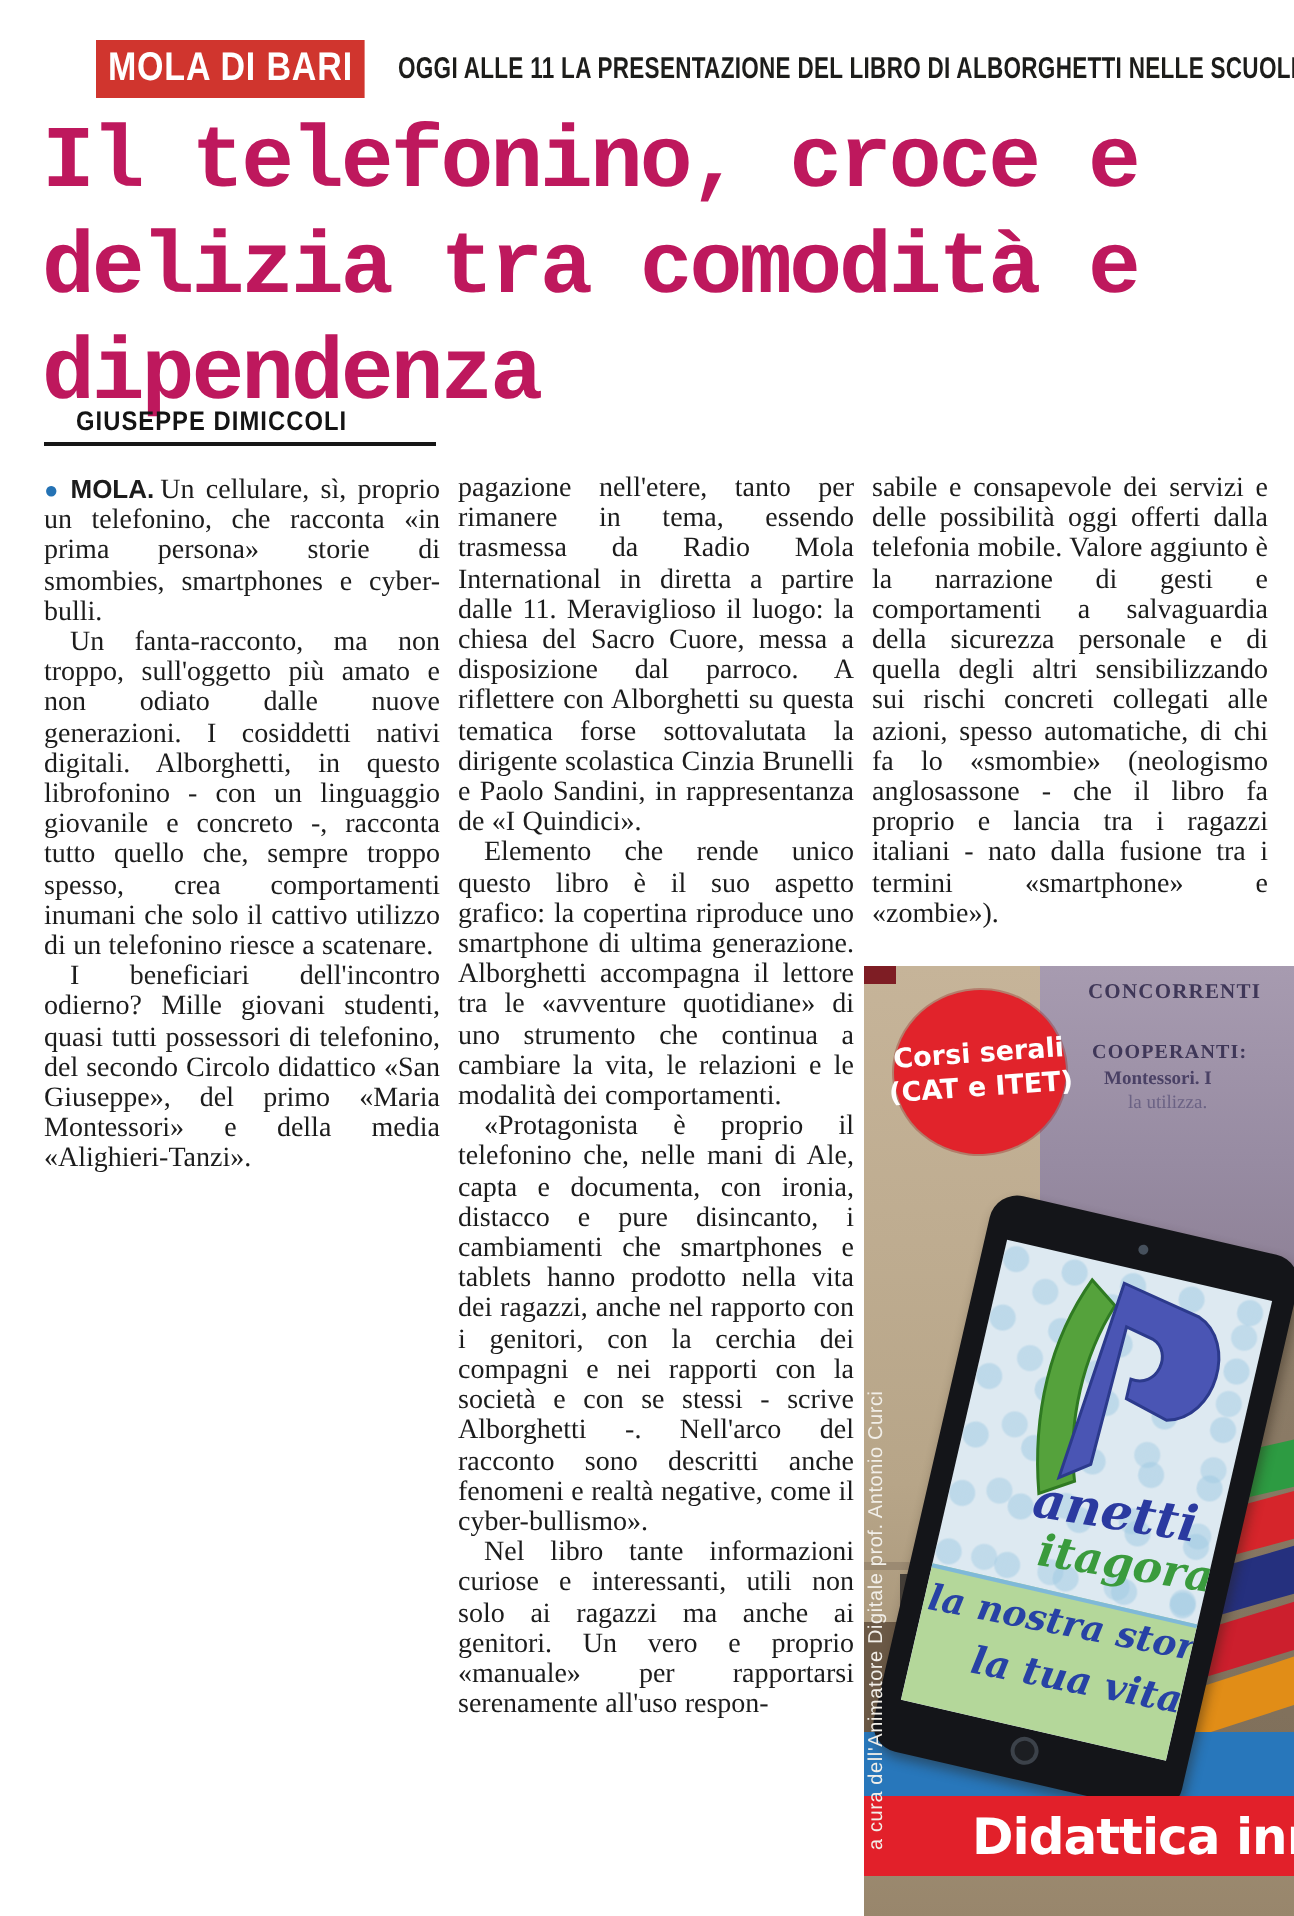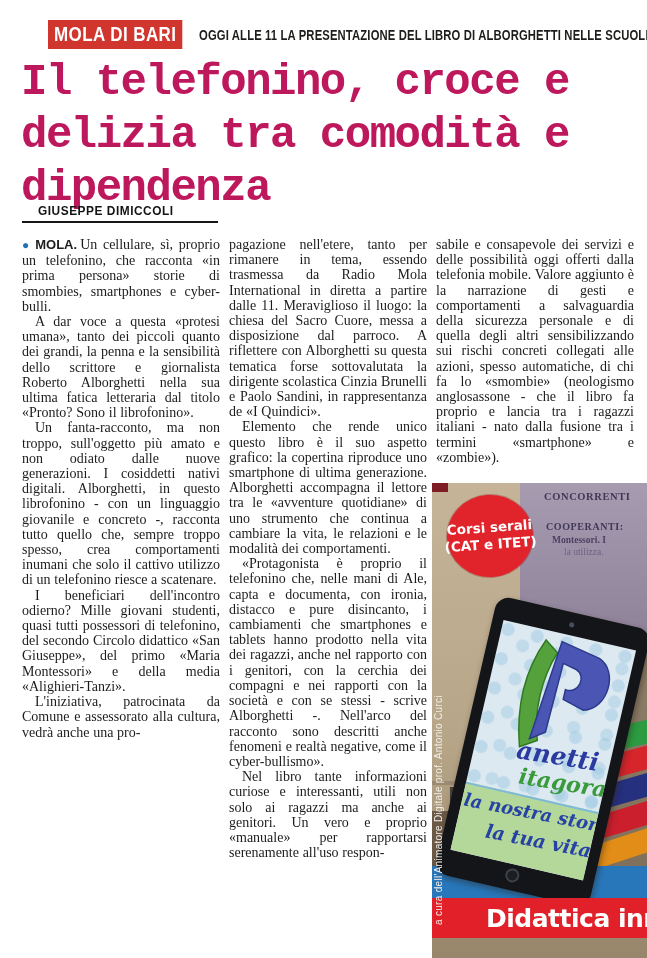--- a/index.html
+++ b/index.html
@@ -130,24 +130,22 @@
   </div>
 
   <h1 class="headline">Il telefonino, croce e delizia tra comodità e dipendenza</h1>
 
   <div class="byline">GIUSEPPE DIMICCOLI</div>
   <div class="byline-rule"></div>
 
   <div class="columns">
     <div class="col c1">
       <p class="noindent"><span class="bullet">●</span><span class="lead-label">MOLA.</span><span>Un cellulare, sì, proprio un telefonino, che racconta «in prima persona» storie di smombies, smartphones e cyber-bulli.</span></p>
-      <p>A dar voce a questa «protesi umana», tanto dei piccoli quanto dei grandi, la penna e la sensibilità dello scrittore e giornalista Roberto Alborghetti nella sua ultima fatica letteraria dal titolo «Pronto? Sono il librofonino».</p>
       <p>Un fanta-racconto, ma non troppo, sull'oggetto più amato e non odiato dalle nuove generazioni. I cosiddetti nativi digitali. Alborghetti, in questo librofonino - con un linguaggio giovanile e concreto -, racconta tutto quello che, sempre troppo spesso, crea comportamenti inumani che solo il cattivo utilizzo di un telefonino riesce a scatenare.</p>
       <p>I beneficiari dell'incontro odierno? Mille giovani studenti, quasi tutti possessori di telefonino, del secondo Circolo didattico «San Giuseppe», del primo «Maria Montessori» e della media «Alighieri-Tanzi».</p>
-      <p>L'iniziativa, patrocinata da Comune e assessorato alla cultura, vedrà anche una pro-</p>
     </div>
     <div class="col c2">
       <p class="noindent">pagazione nell'etere, tanto per rimanere in tema, essendo trasmessa da Radio Mola International in diretta a partire dalle 11. Meraviglioso il luogo: la chiesa del Sacro Cuore, messa a disposizione dal parroco. A riflettere con Alborghetti su questa tematica forse sottovalutata la dirigente scolastica Cinzia Brunelli e Paolo Sandini, in rappresentanza de «I Quindici».</p>
       <p>Elemento che rende unico questo libro è il suo aspetto grafico: la copertina riproduce uno smartphone di ultima generazione. Alborghetti accompagna il lettore tra le «avventure quotidiane» di uno strumento che continua a cambiare la vita, le relazioni e le modalità dei comportamenti.</p>
       <p>«Protagonista è proprio il telefonino che, nelle mani di Ale, capta e documenta, con ironia, distacco e pure disincanto, i cambiamenti che smartphones e tablets hanno prodotto nella vita dei ragazzi, anche nel rapporto con i genitori, con la cerchia dei compagni e nei rapporti con la società e con se stessi - scrive Alborghetti -. Nell'arco del racconto sono descritti anche fenomeni e realtà negative, come il cyber-bullismo».</p>
       <p>Nel libro tante informazioni curiose e interessanti, utili non solo ai ragazzi ma anche ai genitori. Un vero e proprio «manuale» per rapportarsi serenamente all'uso respon-</p>
     </div>
     <div class="col c3">
       <p class="noindent">sabile e consapevole dei servizi e delle possibilità oggi offerti dalla telefonia mobile. Valore aggiunto è la narrazione di gesti e comportamenti a salvaguardia della sicurezza personale e di quella degli altri sensibilizzando sui rischi concreti collegati alle azioni, spesso automatiche, di chi fa lo «smombie» (neologismo anglosassone - che il libro fa proprio e lancia tra i ragazzi italiani - nato dalla fusione tra i termini «smartphone» e «zombie»).</p>
     </div>

